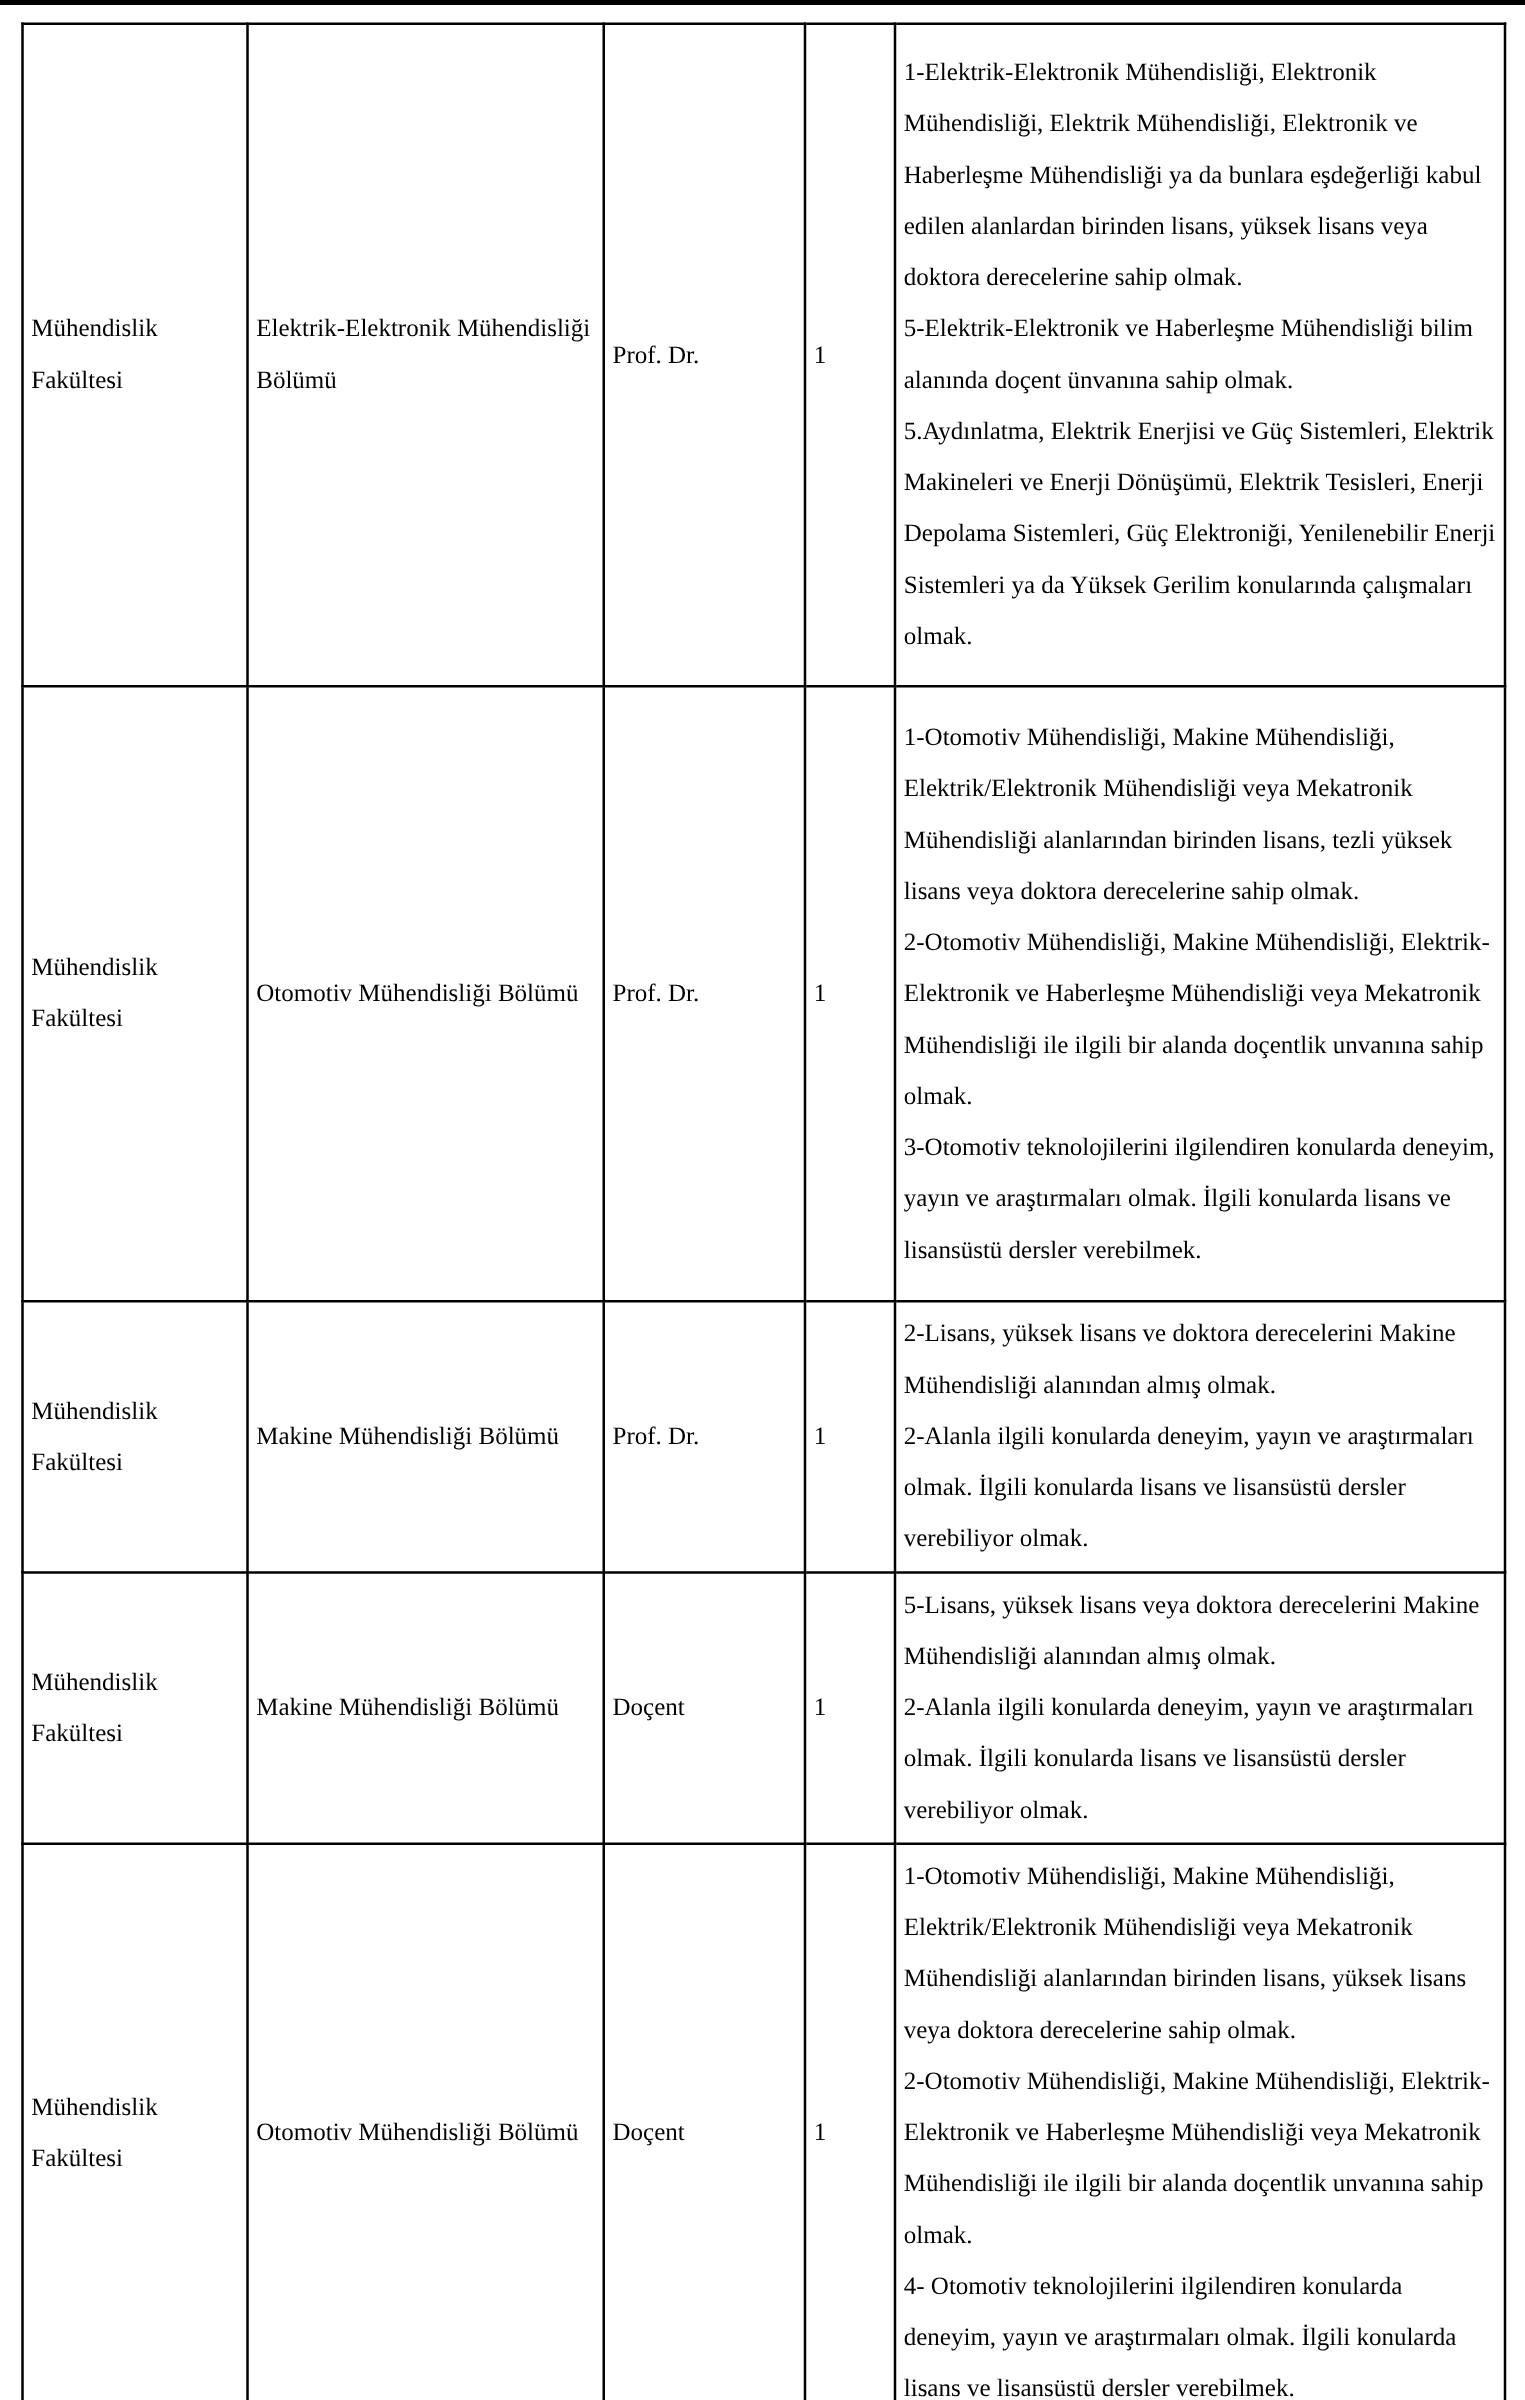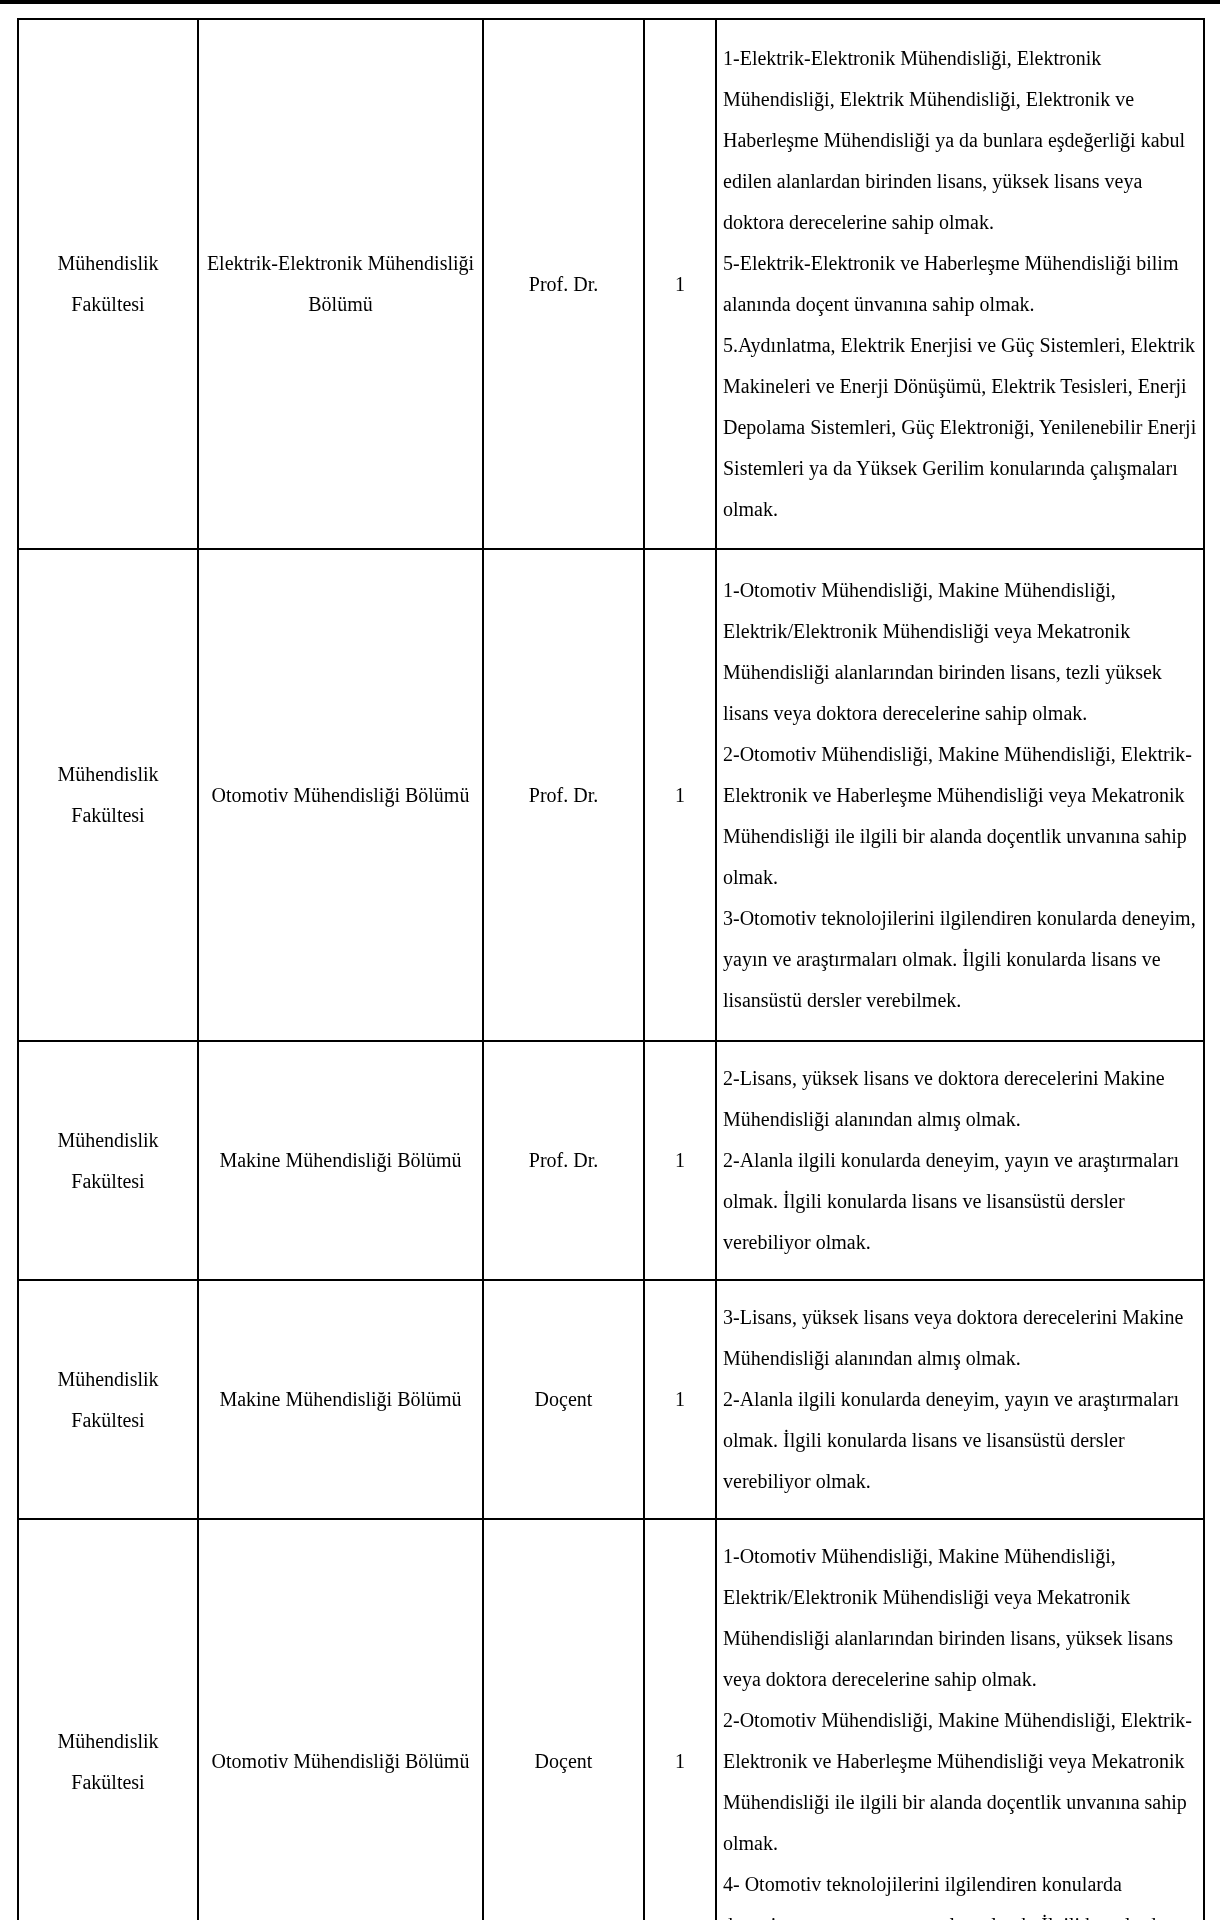--- a/index.html
+++ b/index.html
@@ -23,28 +23,27 @@
     border-collapse: collapse;
     table-layout: fixed;
     width: 1186px;
     margin: 14px 0 0 17px;
     background: #ffffff;
   }
   table.positions td {
     border: 2px solid #000000;
     font-size: 20px;
     line-height: 2.05;
-    padding: 16px 6px;
+    padding: 5px 6px;
     overflow: hidden;
   }
   table.positions tr:last-child td {
     border-bottom: 6px solid #000000;
   }
   td.c-center {
-    text-align: center;
     vertical-align: middle;
   }
   td.c-req {
     text-align: left;
     vertical-align: middle;
   }
   td.c-req div {
     margin: 0;
     padding: 0;
   }
@@ -94,21 +93,21 @@
           <div>2-Lisans, yüksek lisans ve doktora derecelerini Makine Mühendisliği alanından almış olmak.</div>
           <div>2-Alanla ilgili konularda deneyim, yayın ve araştırmaları olmak. İlgili konularda lisans ve lisansüstü dersler verebiliyor olmak.</div>
         </td>
       </tr>
       <tr style="height: 207px;">
         <td class="c-center">Mühendislik Fakültesi</td>
         <td class="c-center">Makine Mühendisliği Bölümü</td>
         <td class="c-center">Doçent</td>
         <td class="c-center">1</td>
         <td class="c-req">
-          <div>3-Lisans, yüksek lisans veya doktora derecelerini Makine Mühendisliği alanından almış olmak.</div>
+          <div>5-Lisans, yüksek lisans veya doktora derecelerini Makine Mühendisliği alanından almış olmak.</div>
           <div>2-Alanla ilgili konularda deneyim, yayın ve araştırmaları olmak. İlgili konularda lisans ve lisansüstü dersler verebiliyor olmak.</div>
         </td>
       </tr>
       <tr style="height: 445px;">
         <td class="c-center">Mühendislik Fakültesi</td>
         <td class="c-center">Otomotiv Mühendisliği Bölümü</td>
         <td class="c-center">Doçent</td>
         <td class="c-center">1</td>
         <td class="c-req">
           <div>1-Otomotiv Mühendisliği, Makine Mühendisliği, Elektrik/Elektronik Mühendisliği veya Mekatronik Mühendisliği alanlarından birinden lisans, yüksek lisans veya doktora derecelerine sahip olmak.</div>

